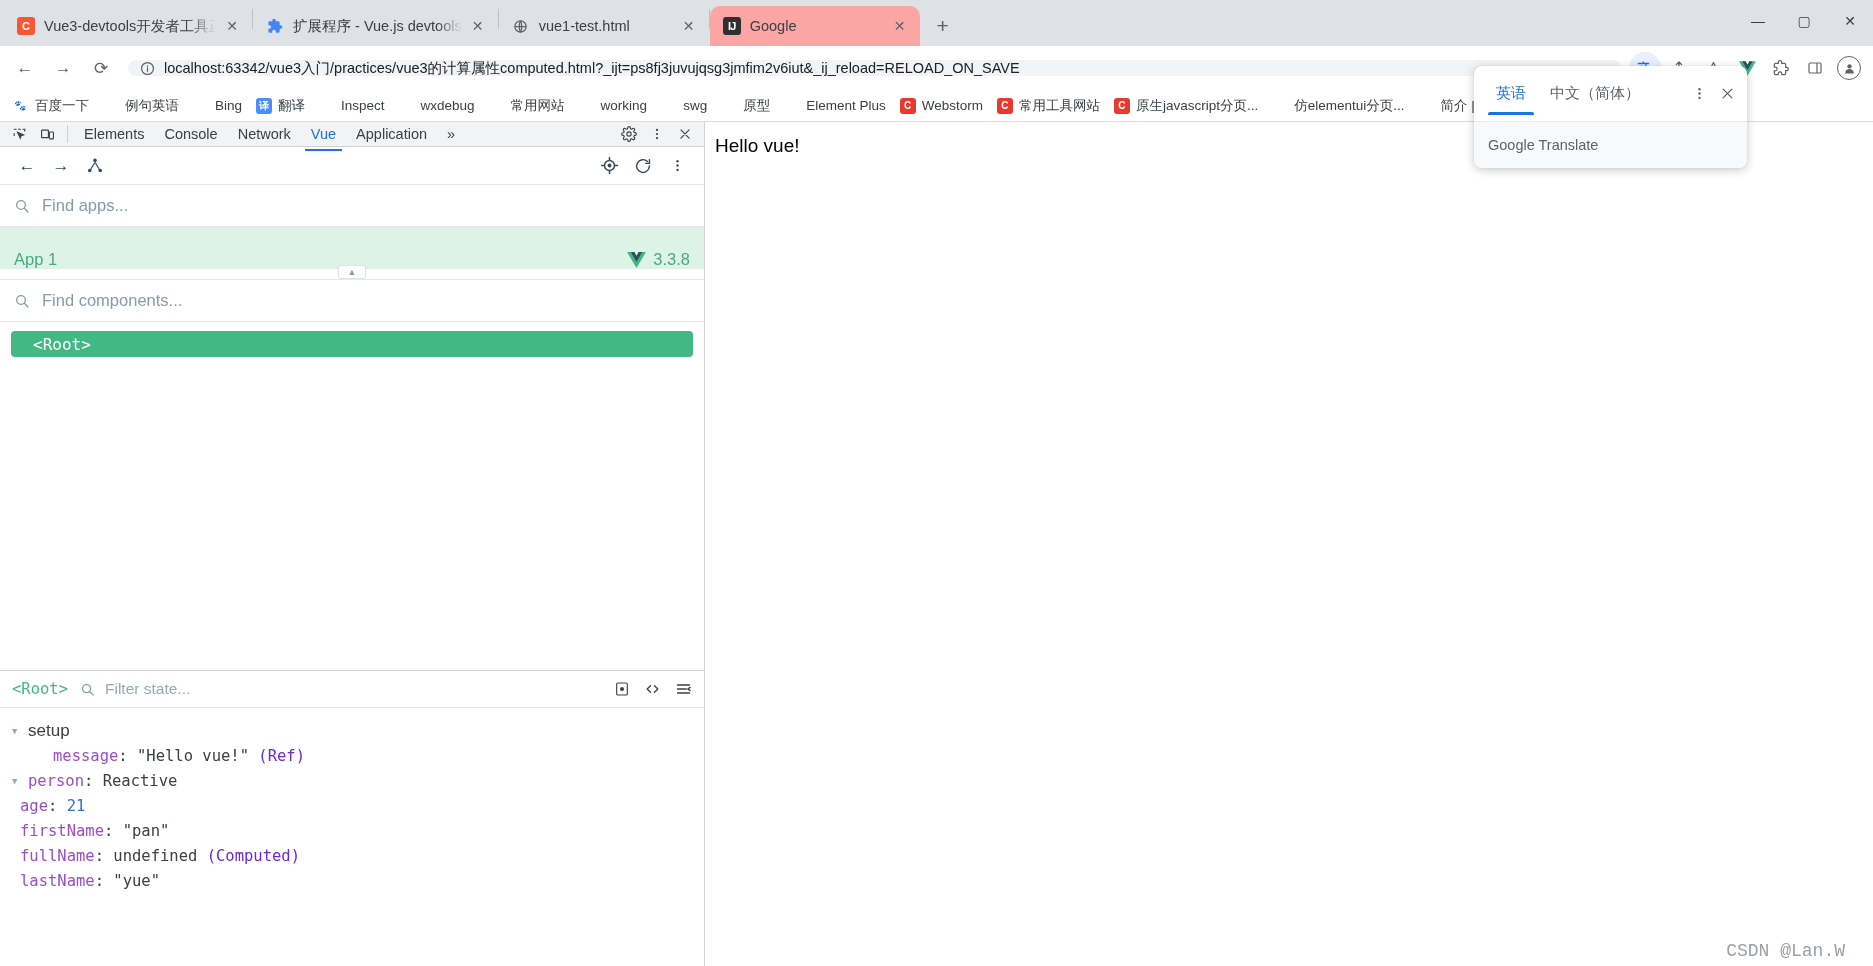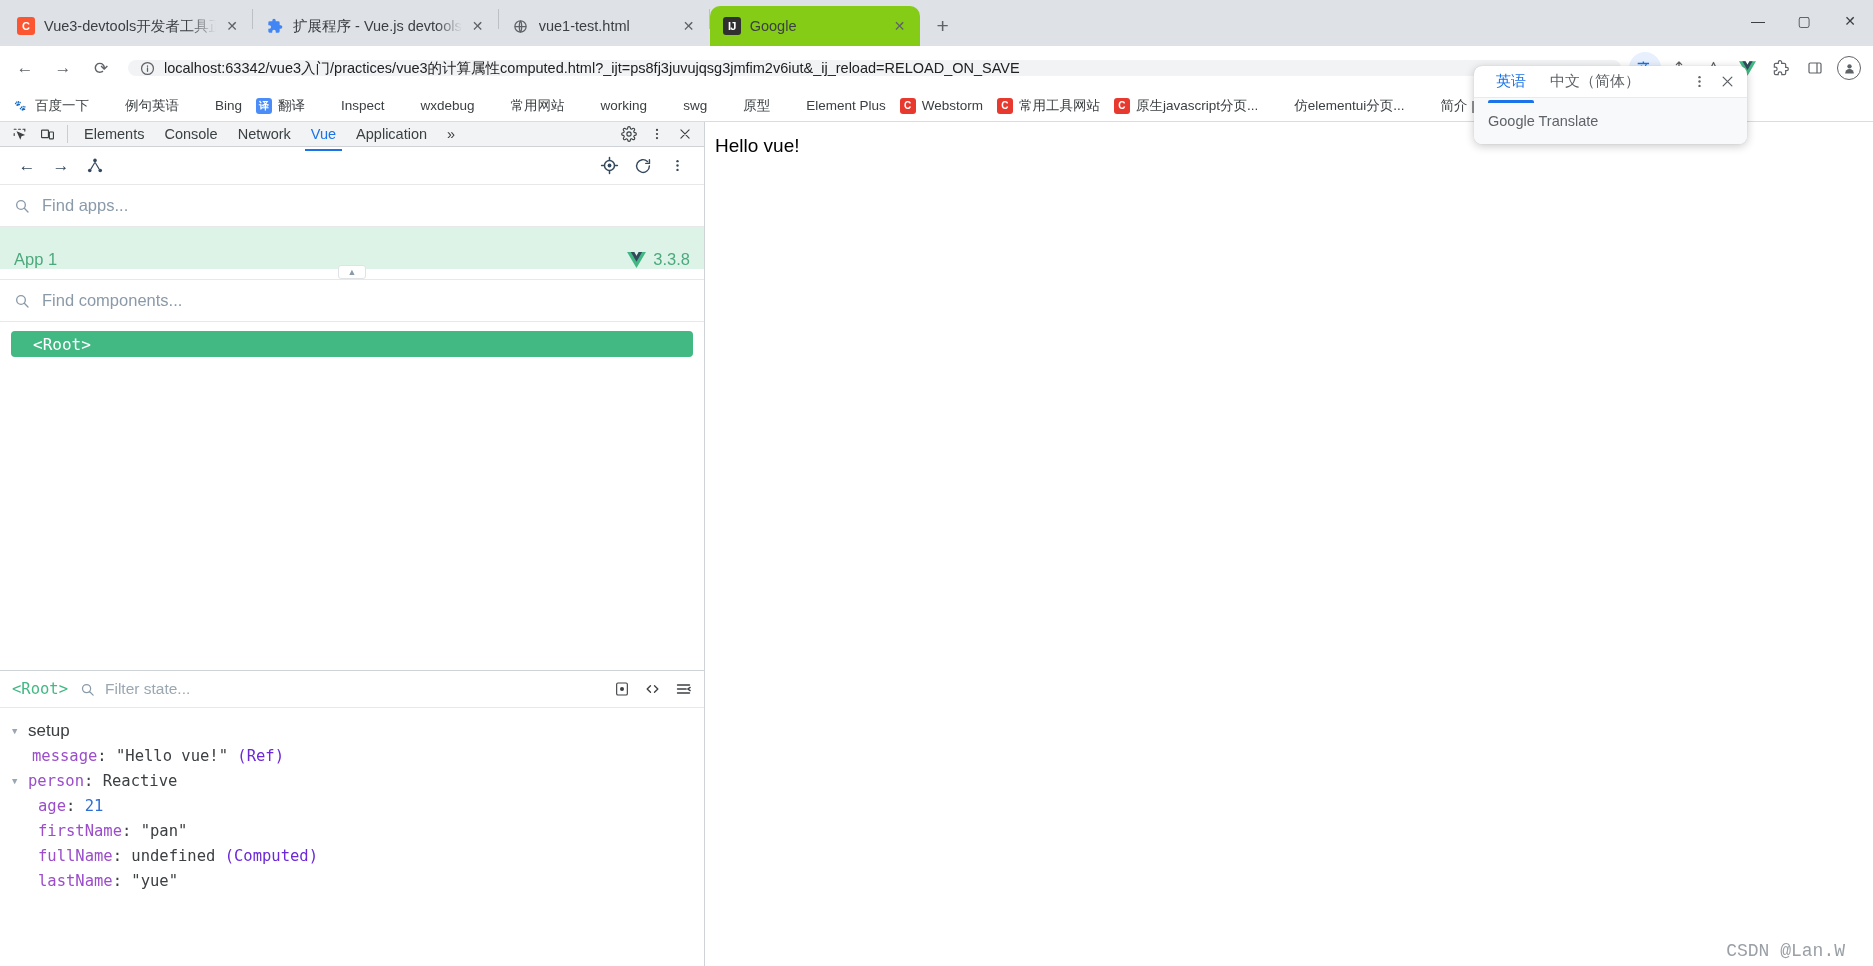--- a/index.html
+++ b/index.html
@@ -28,21 +28,21 @@
     align-items: center;
     padding: 0 10px 0 13px;
     min-width: 210px;
     max-width: 248px;
     position: relative;
     font-size: 14.5px;
     color: #3c4043;
     border-radius: 10px 10px 0 0;
   }
   .tab.inactive { background: transparent; }
-  .tab.active { background: #84cc16; }
+  .tab.active { background: #fca5a5; }
   .tab .favicon {
     width: 18px; height: 18px; margin-right: 9px; flex: 0 0 18px;
     border-radius: 3px; display:flex; align-items:center; justify-content:center;
     font-size: 11px; font-weight: bold; color: #fff; overflow:hidden;
   }
   .fav-csdn { background:#fc5531; }
   .fav-puzzle { background: transparent; color:#4285f4; font-size:16px; }
   .fav-globe  { background: transparent; color:#5f6368; font-size:15px; }
   .fav-idea   { background:#303030; color:#fff; font-size:9px; letter-spacing:-1px;}
   .tab .tab-title {
@@ -215,35 +215,35 @@
   .st-arrow { width:16px; color:#9aa7b2; font-size:9px; flex:0 0 16px; display:flex; align-items:center;}
   .st-arrow.blank { visibility:hidden; }
   .st-group { color:#3c4043; font-family:"Liberation Sans",sans-serif; font-size:17px;}
   .k { color:#9b4dca; }
   .colon { color:#3c4043; }
   .v-str { color:#3c4043; }
   .v-num { color:#2e6fd6; }
   .v-type { color:#3c4043; }
   .v-meta { color:#6d28d9; }
   .indent1 { padding-left:12px; }
-  .indent2 { padding-left:16px; }
-  .indent3 { padding-left:38px; }
+  .indent2 { padding-left:37px; }
+  .indent3 { padding-left:20px; }
 
   
   .viewport { flex:1 1 auto; background:#fff; position:relative; }
   .page-text { font-size: 19px; color:#000; padding: 13px 0 0 10px; font-family:"Liberation Sans",sans-serif;}
 
   
   .gt-bubble {
     position:absolute; top: 66px; right: 126px; width: 273px;
     background:#fff; border-radius:8px;
     box-shadow: 0 2px 10px rgba(0,0,0,.22), 0 0 1px rgba(0,0,0,.18);
     overflow:hidden; z-index: 40;
   }
-  .gt-head { display:flex; align-items:center; height:32px; padding: 0 6px 0 10px; border-bottom:1px solid #e8eaed;}
+  .gt-head { display:flex; align-items:center; height:56px; padding: 0 6px 0 10px; border-bottom:1px solid #e8eaed;}
   .gt-tab {
     height:42px; display:flex; align-items:center; padding:0 12px;
     font-size:15px; color:#5f6368; position:relative;
   }
   .gt-tab.sel { color:#1a73e8; }
   .gt-tab.sel::after{content:'';position:absolute;left:4px;right:4px;bottom:0;height:3px;background:#1a73e8;border-radius:2px 2px 0 0;}
   .gt-spacer{flex:1 1 auto;}
   .gt-ico { width:28px;height:28px;display:flex;align-items:center;justify-content:center;color:#5f6368;font-size:15px;border-radius:50%;}
   .gt-body { height: 46px; display:flex; align-items:center; padding-left:14px; background:#f8f9fa;}
   .gt-brand { font-size:14.5px; color:#5f6368;}

